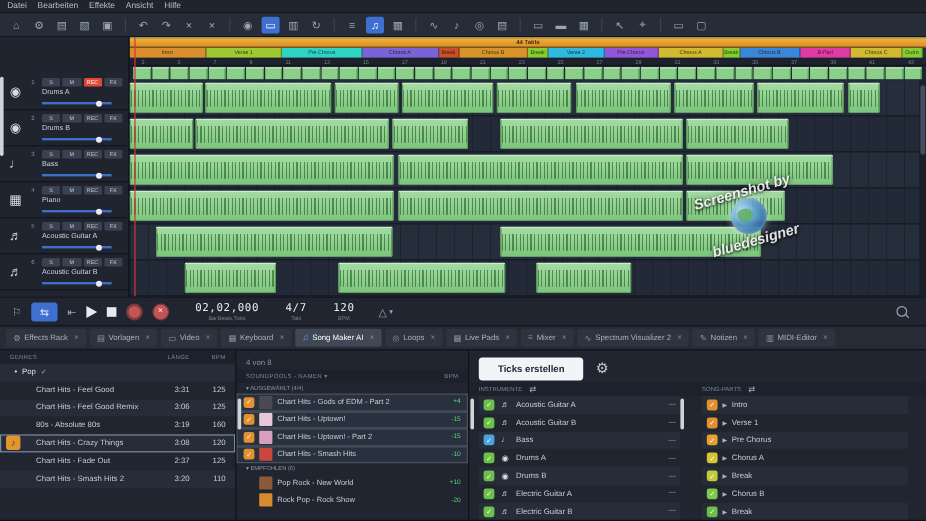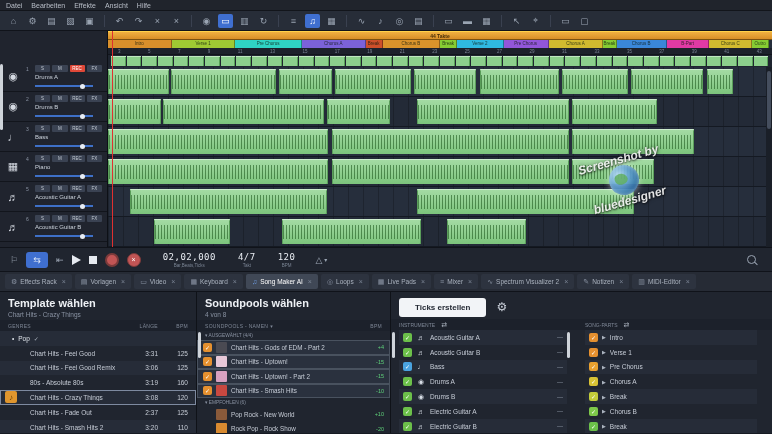--- a/index.html
+++ b/index.html
@@ -518,24 +518,20 @@
       <div class="tab">
         <span class="tabic">▥</span>
         <span class="tablab">MIDI-Editor</span>
         <span class="tabx">×</span>
       </div>
     </div>
 
   <div class="bottom">
 
     <div class="panel p1">
-      <div class="phead">
-        <div class="ptitle">Template wählen</div>
-        <div class="psub">Chart Hits - Crazy Things</div>
-      </div>
       <div class="pcols">
         <span>GENRES</span>
         <span class="pc-sp"></span>
         <span class="pc-len">LÄNGE</span>
         <span class="pc-bpm">BPM</span>
       </div>
       <div class="grow">
         <span>•</span>
         <span>Pop</span>
         <span class="gcheck">✓</span>
@@ -570,21 +566,20 @@
           <div class="trowi">
             <span class="tn">Chart Hits - Smash Hits 2</span>
             <span class="tl">3:20</span>
             <span class="tbp">110</span>
           </div>
         </div>
     </div>
 
     <div class="panel p2">
       <div class="phead">
-        <div class="ptitle">Soundpools wählen</div>
         <div class="psub">4 von 8</div>
       </div>
       <div class="pcols">
         <span>SOUNDPOOLS - NAMEN</span>
         <span style="margin-left:2px">▾</span>
         <span class="pc-sp"></span>
         <span class="pc-bpm">BPM</span>
       </div>
       <div class="plist">
           <div class="sgh">▾ AUSGEWÄHLT (4/4)</div>

